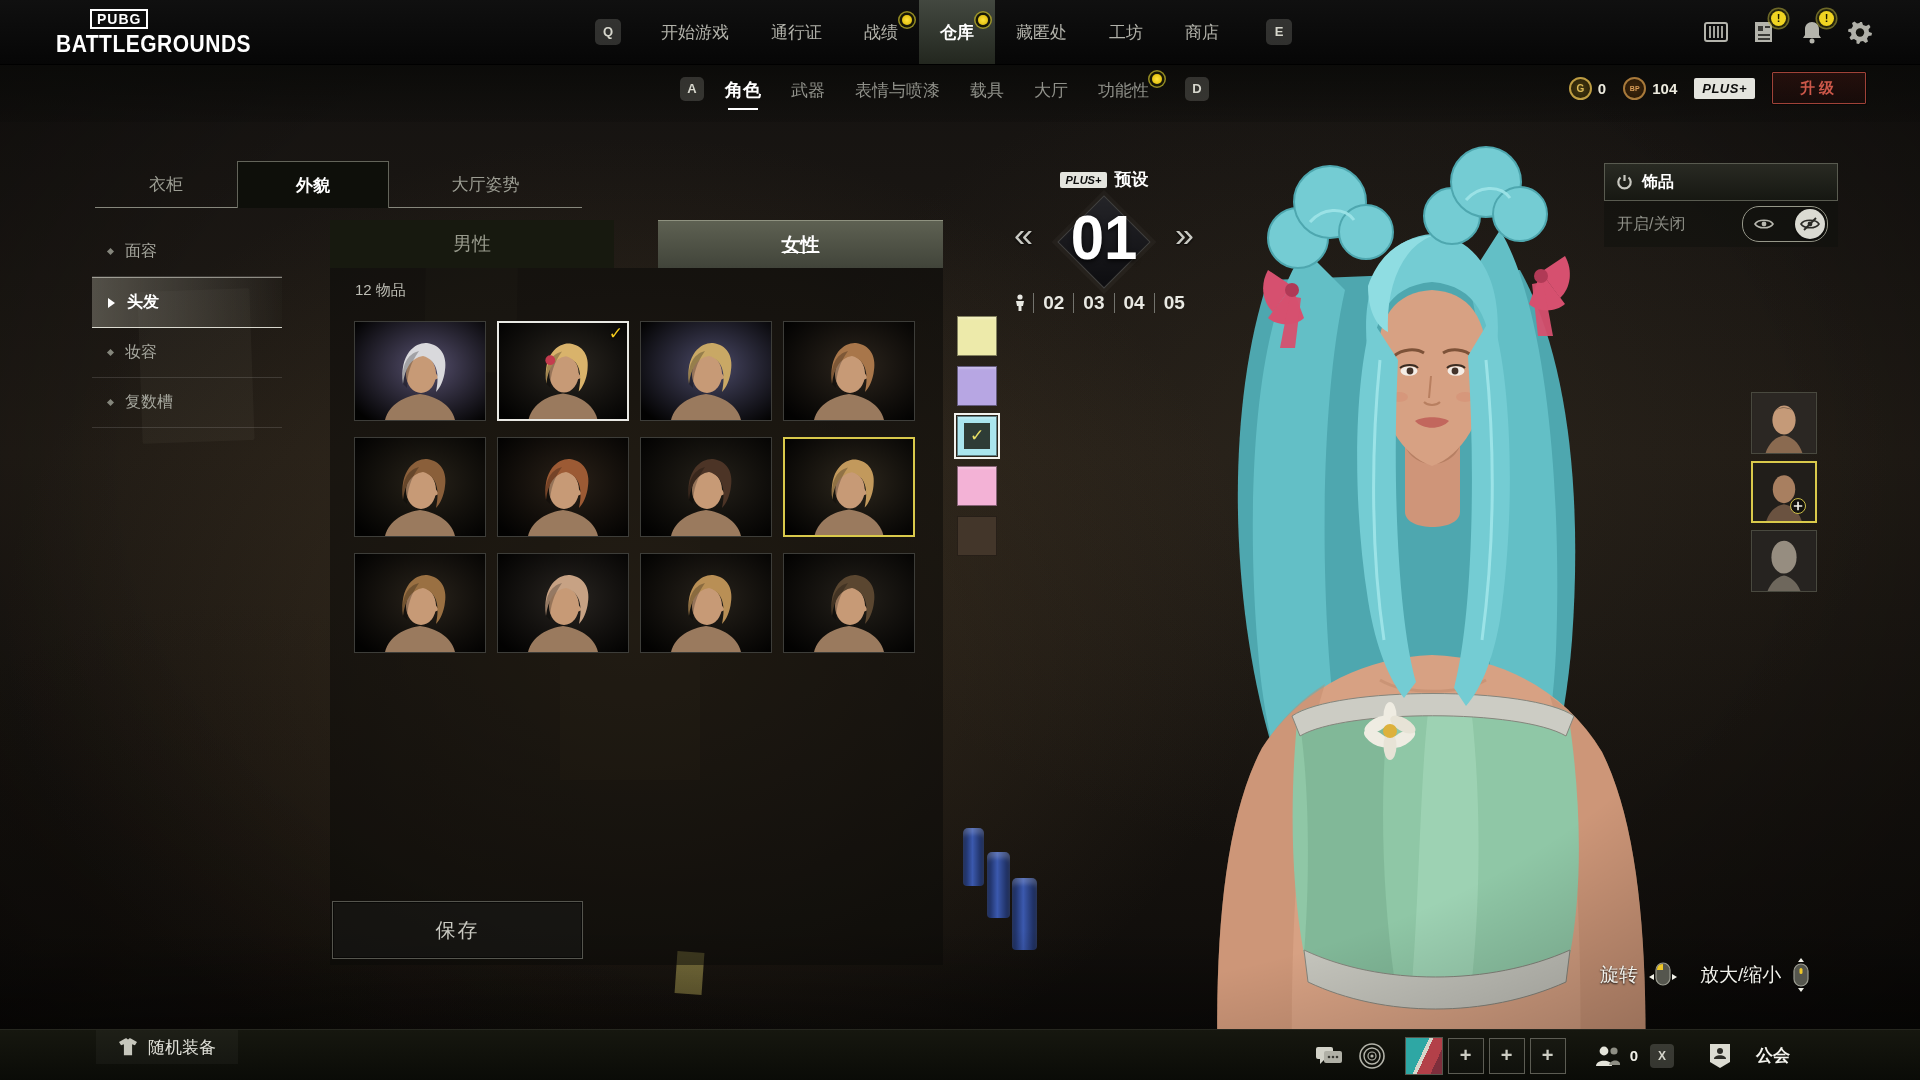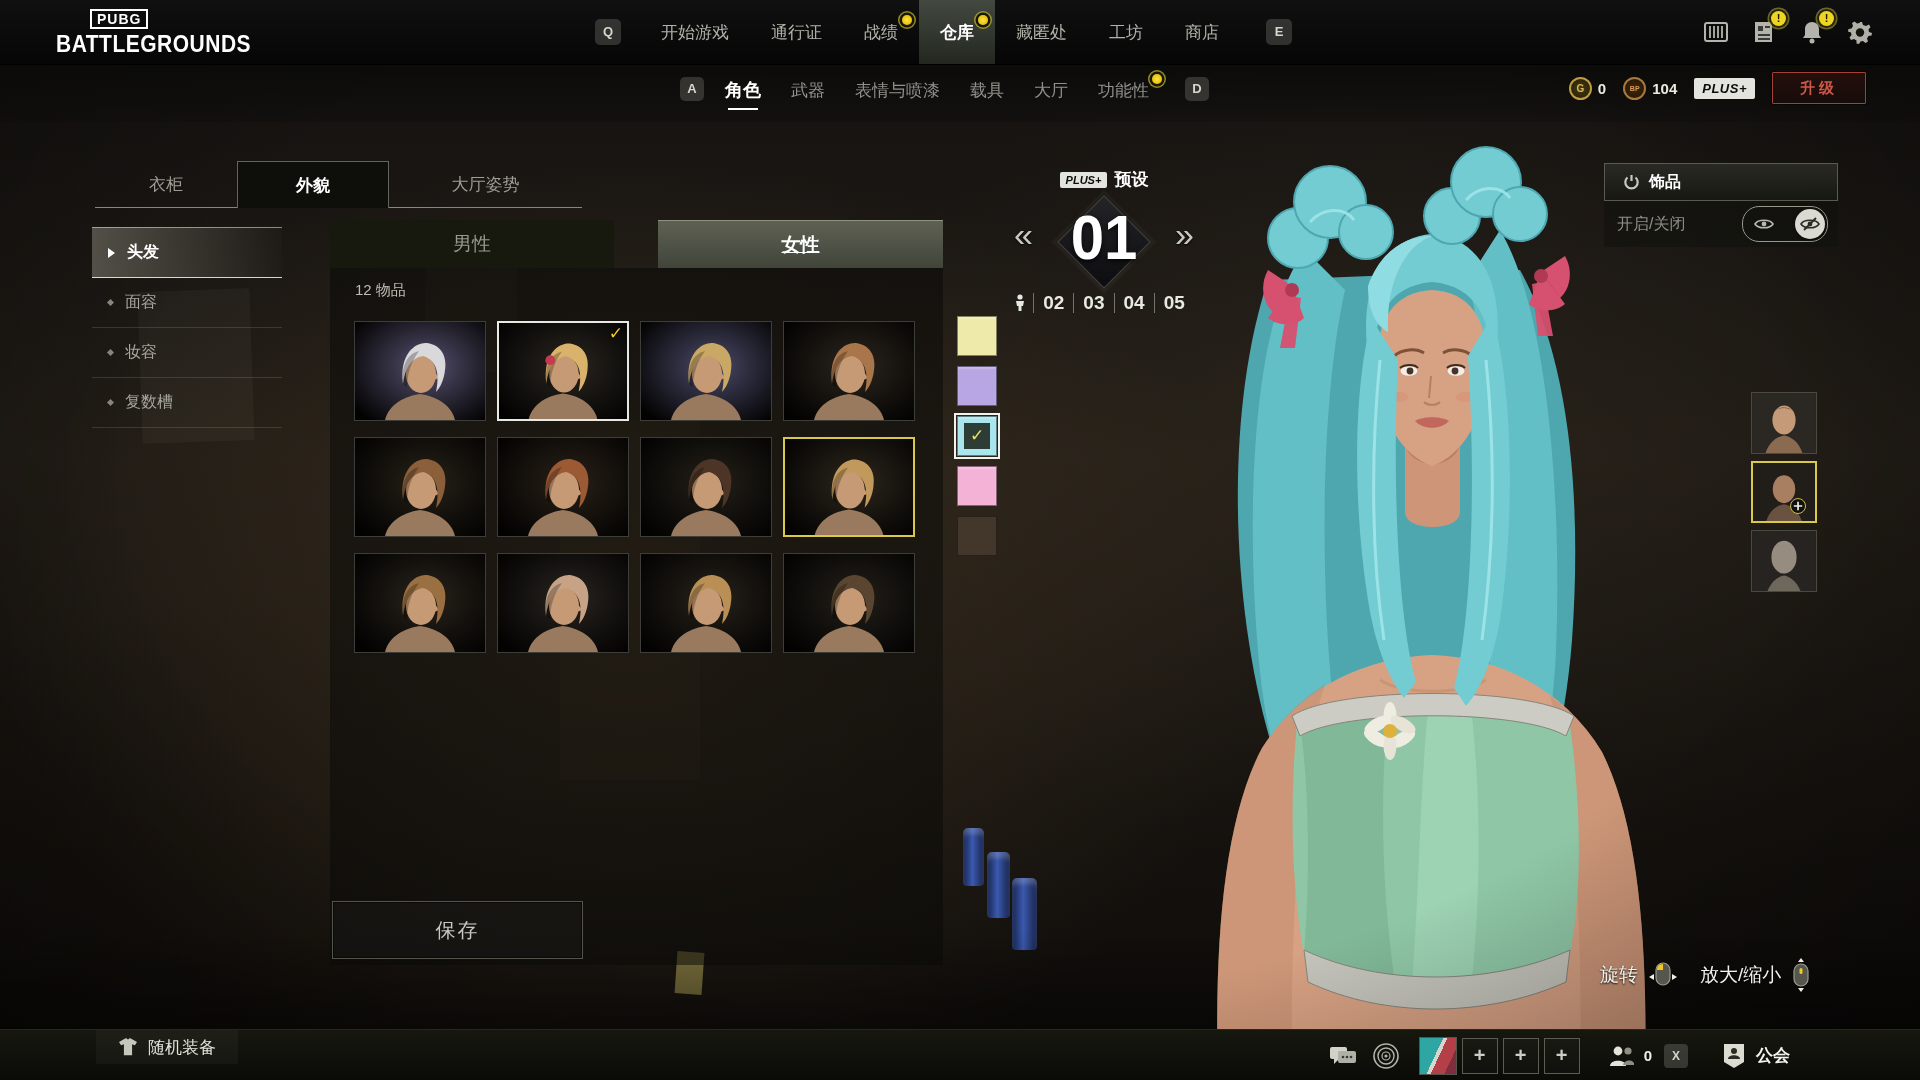--- a/index.html
+++ b/index.html
@@ -111,21 +111,21 @@
   
   .swatches{position:absolute;left:957px;top:316px;z-index:5;display:flex;flex-direction:column;gap:10px;}
   .swatch{position:relative;width:38px;height:38px;background:var(--c,#888);border:1px solid rgba(0,0,0,.45);box-shadow:inset 0 2px 2px rgba(255,255,255,.25);}
   .swatch.selected{outline:2px solid #f2f2ee;outline-offset:1px;}
   .swatch.selected::after{content:"\2713";position:absolute;left:6px;top:6px;width:26px;height:26px;background:rgba(36,46,38,.92);
     color:#e9e065;font-size:17px;font-weight:bold;text-align:center;line-height:26px;}
   .swatch.dim{opacity:.85;box-shadow:none;}
   
   .acc-panel{position:absolute;left:1604px;top:163px;z-index:5;width:234px;}
   .acc-head{height:38px;box-sizing:border-box;border:1px solid #595b50;background:linear-gradient(rgba(44,46,38,.85),rgba(22,24,18,.85));
-    display:flex;align-items:center;gap:9px;padding-left:18px;font-size:16px;font-weight:bold;color:#fff;}
+    display:flex;align-items:center;gap:9px;padding-left:11px;font-size:16px;font-weight:bold;color:#fff;}
   .acc-row{height:46px;background:rgba(14,15,11,.5);display:flex;align-items:center;justify-content:space-between;padding:0 10px 0 13px;}
   .acc-label{font-size:16px;color:#8f9088;}
   .toggle{position:relative;width:84px;height:34px;border-radius:17px;border:1px solid #969789;background:rgba(18,18,15,.6);display:flex;align-items:center;}
   .toggle .eye-zone{width:42px;display:flex;justify-content:center;}
   .toggle .knob{position:absolute;right:2px;top:2px;width:30px;height:30px;border-radius:50%;background:#dadad2;display:flex;align-items:center;justify-content:center;box-shadow:0 1px 3px rgba(0,0,0,.6);}
   
   .mini-thumbs{position:absolute;left:1751px;top:392px;z-index:5;display:flex;flex-direction:column;gap:7px;}
   .mini{position:relative;width:66px;height:62px;box-sizing:border-box;background:#191916;border:1px solid #49493f;}
   .mini svg{position:absolute;inset:0;width:100%;height:100%;}
   .mini.selected{border:2px solid #d9c94b;}
@@ -139,21 +139,21 @@
   .random-btn{position:absolute;left:96px;top:0;height:34px;display:flex;align-items:center;gap:10px;padding:0 22px;background:rgba(255,255,255,.035);
     font-size:17px;color:#e2e2da;}
   .bb-right{position:absolute;right:130px;top:0;height:51px;display:flex;align-items:center;}
   .bb-ic{display:flex;align-items:center;justify-content:center;}
   .avatar{width:38px;height:38px;margin-left:18px;border:1px solid #55554c;box-sizing:border-box;
     background:linear-gradient(115deg,#2ea7a4 0 44%,#d8d6cc 44% 52%,#b34049 52% 78%,#7e2e3c 78%);}
   .slot{width:36px;height:36px;margin-left:5px;border:1px solid #5c5c53;box-sizing:border-box;display:flex;align-items:center;justify-content:center;
     color:#cdcdc3;font-size:20px;font-weight:bold;background:rgba(255,255,255,.02);}
   .team-count{margin-left:8px;font-size:15px;font-weight:bold;color:#f0f0e8;}
   .key-x{margin-left:12px;width:24px;height:24px;line-height:24px;border-radius:4px;background:rgba(150,150,142,.30);font-size:12px;}
-  .clan{display:flex;align-items:center;gap:10px;margin-left:34px;font-size:17px;font-weight:bold;color:#f4f4ee;}
+  .clan{display:flex;align-items:center;gap:24px;margin-left:34px;font-size:17px;font-weight:bold;color:#f4f4ee;}
   .gap12{margin-left:14px;}.gap26{margin-left:28px;}
   svg{display:block;}
 </style>
 </head>
 <body>
 
 <div id="stage">
 
   <div class="scene">
     <div class="poster poster1"></div>
@@ -370,28 +370,28 @@
   </div>
 
   <div class="left-tabs">
     <div class="ltab ltab1">衣柜</div>
     <div class="ltab ltab2 selected">外貌</div>
     <div class="ltab ltab3">大厅姿势</div>
   </div>
 
   <div class="cats">
 
+      <div class="cat">
+        <span class="bullet"></span>
+        <span>面容</span>
+      </div>
+
       <div class="cat selected">
         <span class="bullet"></span>
         <span>头发</span>
-      </div>
-
-      <div class="cat">
-        <span class="bullet"></span>
-        <span>面容</span>
       </div>
 
       <div class="cat">
         <span class="bullet"></span>
         <span>妆容</span>
       </div>
 
       <div class="cat">
         <span class="bullet"></span>
         <span>复数槽</span>

